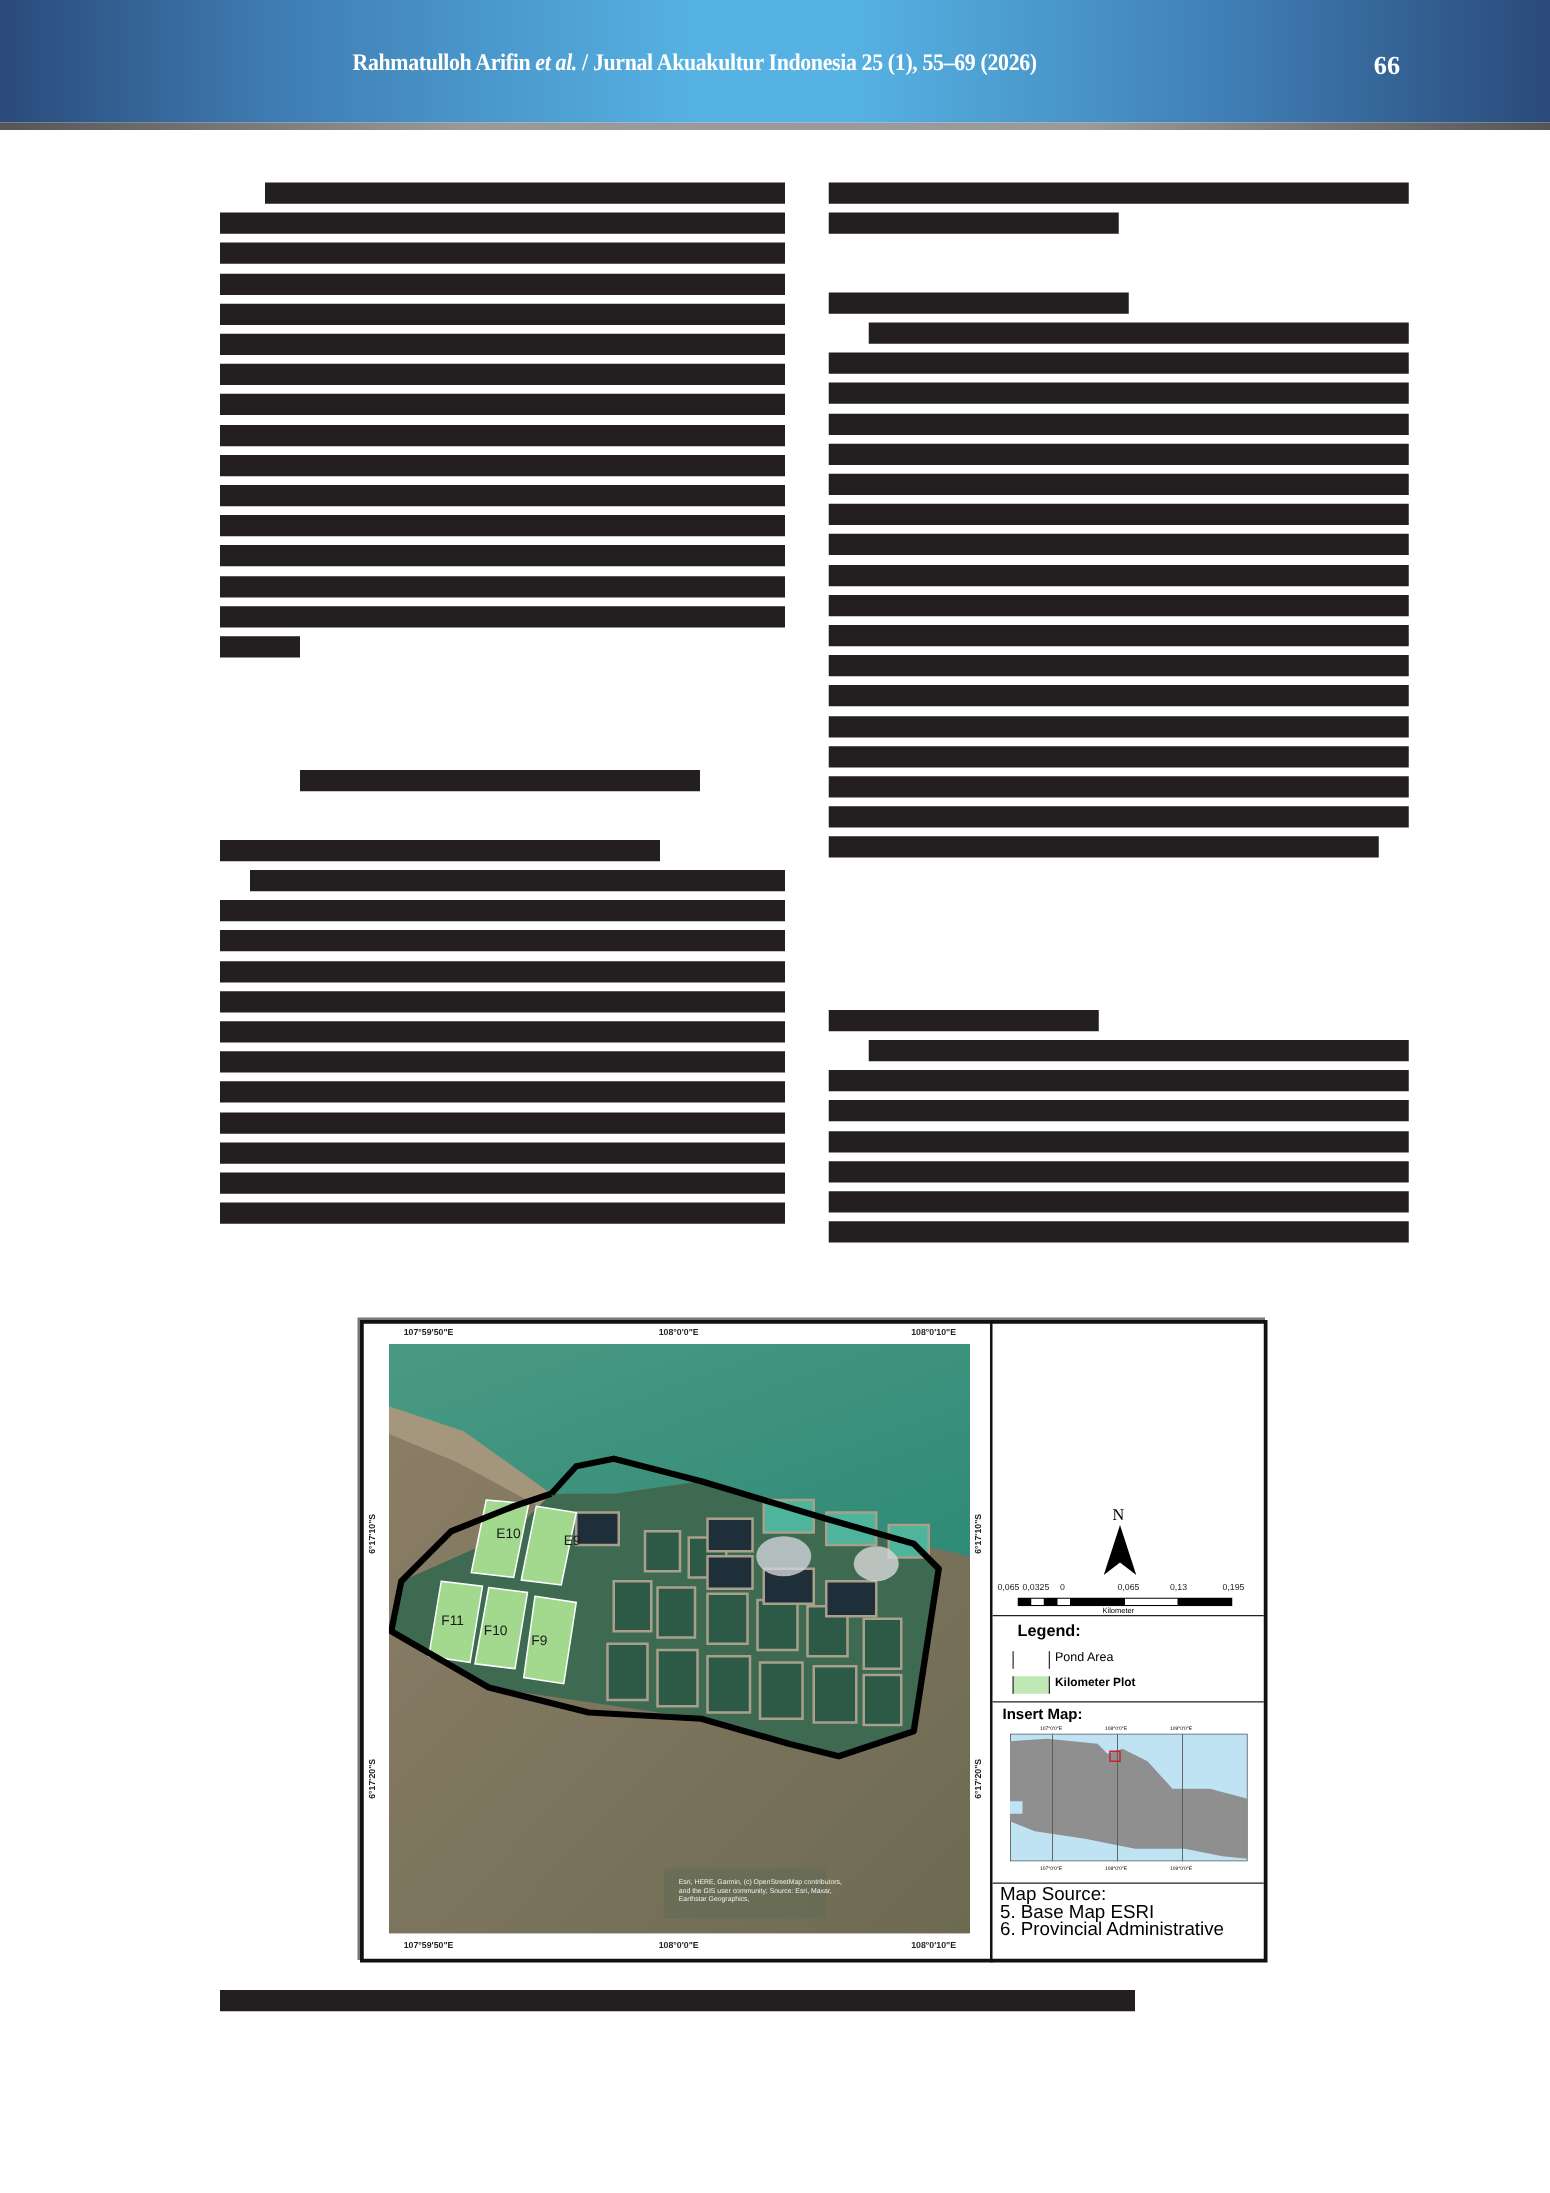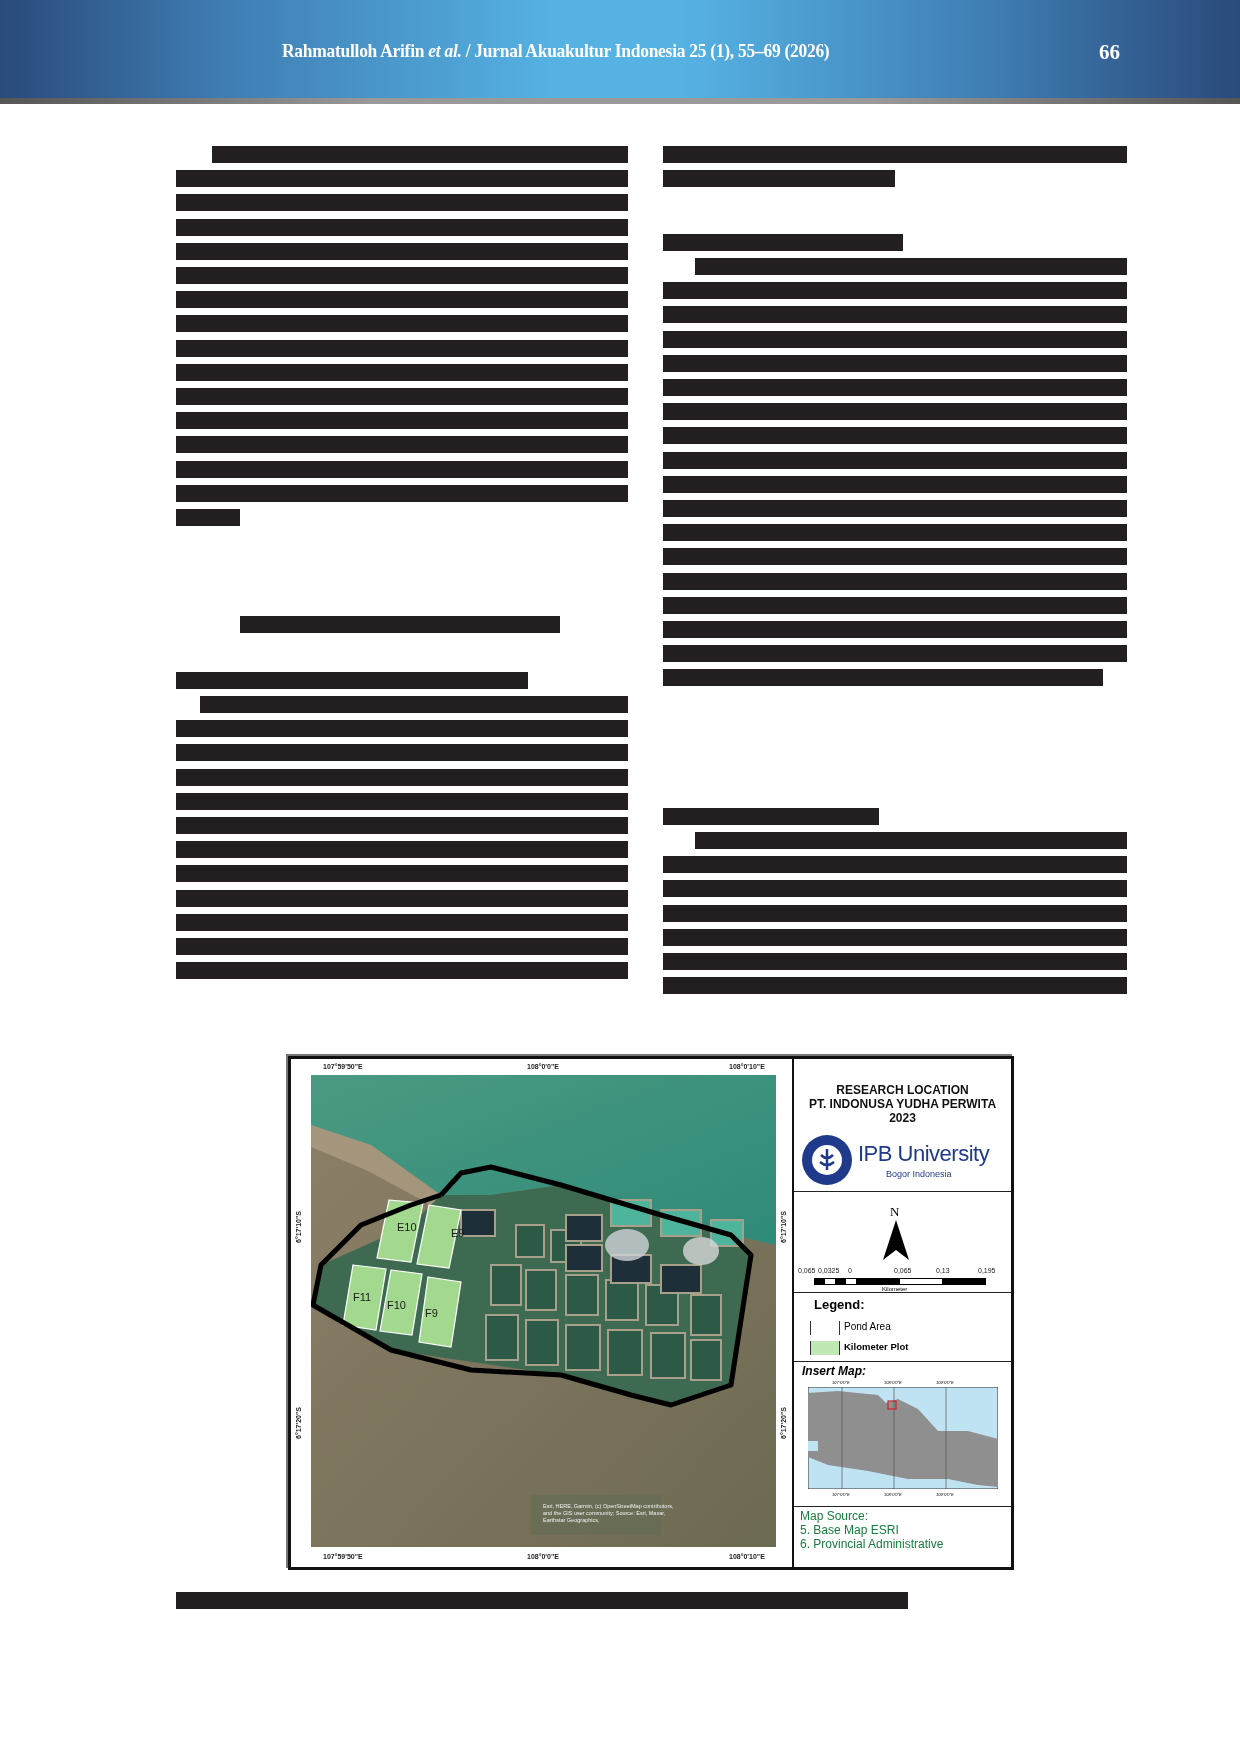--- a/index.html
+++ b/index.html
@@ -173,35 +173,20 @@
     <div class="plot-label" style="left:86px;top:146px;">E10</div>
     <div class="plot-label" style="left:140px;top:152px;">E9</div>
     <div class="plot-label" style="left:42px;top:216px;">F11</div>
     <div class="plot-label" style="left:76px;top:224px;">F10</div>
     <div class="plot-label" style="left:114px;top:232px;">F9</div>
     <div style="position:absolute;left:232px;top:428px;width:135px;font-family:'Liberation Sans',sans-serif;font-size:5.5px;line-height:7px;color:#f2f2f2;">Esri, HERE, Garmin, (c) OpenStreetMap contributors, and the GIS user community; Source: Esri, Maxar, Earthstar Geographics,</div>
   </div>
 </div>
 
 <div class="legend-frame">
-  <div class="sec" style="top:0;height:132px;">
-    <div style="text-align:center;margin-top:24px;font-size:12px;font-weight:bold;line-height:14px;color:#111;">
-      <div>RESEARCH LOCATION</div>
-      <div>PT. INDONUSA YUDHA PERWITA</div>
-      <div>2023</div>
-    </div>
-    <div style="position:absolute;left:8px;top:76px;width:50px;height:50px;border-radius:50%;background:#1f3a8a;">
-      <svg width="50" height="50" viewBox="0 0 50 50">
-          <circle cx="25" cy="25" r="15" fill="#fff"></circle>
-          <path d="M25 14 L25 35 M19 20 Q25 26 31 20 M18 27 Q25 33 32 27" stroke="#1f3a8a" stroke-width="2.5" fill="none"></path>
-        </svg>
-    </div>
-    <div style="position:absolute;left:64px;top:82px;font-size:22px;color:#1f3a8a;letter-spacing:-0.5px;">IPB University</div>
-    <div style="position:absolute;left:92px;top:110px;font-size:9px;color:#1f3a8a;">Bogor Indonesia</div>
-  </div>
   <div class="sec" style="top:133px;height:100px;">
     <div style="position:absolute;left:96px;top:12px;font-family:'Liberation Serif',serif;font-size:13px;">N</div>
     <svg style="position:absolute;left:89px;top:28px;" width="26" height="40" viewBox="0 0 26 40">
         <polygon points="13,0 26,40 13,30 0,40" fill="#000"></polygon>
       </svg>
     <div style="position:absolute;left:4px;top:75px;width:210px;font-size:7px;color:#222;">
       <span style="position:absolute;left:0;">0,065</span>
       <span style="position:absolute;left:20px;">0,0325</span>
       <span style="position:absolute;left:50px;">0</span>
       <span style="position:absolute;left:96px;">0,065</span>
@@ -216,36 +201,36 @@
     </svg>
     <div style="position:absolute;left:88px;top:94px;font-size:6px;">Kilometer</div>
   </div>
   <div class="sec" style="top:234px;height:68px;">
     <div style="position:absolute;left:20px;top:4px;font-size:13px;font-weight:bold;">Legend:</div>
     <div style="position:absolute;left:16px;top:28px;width:28px;height:14px;border-left:1px solid #333;border-right:1px solid #333;"></div>
     <div style="position:absolute;left:50px;top:28px;font-size:10px;">Pond Area</div>
     <div style="position:absolute;left:16px;top:48px;width:28px;height:14px;background:#bfe8b4;border-left:1px solid #333;border-right:1px solid #333;"></div>
     <div style="position:absolute;left:50px;top:48px;font-size:9.5px;font-weight:bold;">Kilometer Plot</div>
   </div>
-  <div class="sec" style="top:303px;height:144px;font-style:italic;">
+  <div class="sec" style="top:303px;height:144px;">
     <div style="position:absolute;left:8px;top:2px;font-size:12px;font-weight:bold;">Insert Map:</div>
     <div style="position:absolute;left:38px;top:18px;font-size:4px;">107°0'0"E</div>
     <div style="position:absolute;left:90px;top:18px;font-size:4px;">108°0'0"E</div>
     <div style="position:absolute;left:142px;top:18px;font-size:4px;">109°0'0"E</div>
     <svg style="position:absolute;left:14px;top:25px;" width="190" height="102" viewBox="0 0 190 102">
       <rect width="190" height="102" fill="#bfe3f3" stroke="#333" stroke-width="1"></rect>
       <path d="M0,6 L30,4 L70,8 L78,16 L90,12 L110,22 L130,44 L160,44 L190,52 L190,100 L170,98 L140,92 L100,92 L60,84 L20,78 L0,70 Z" fill="#8f8f8f"></path>
       <rect x="0" y="54" width="10" height="10" fill="#bfe3f3"></rect>
       <line x1="34" y1="0" x2="34" y2="102" stroke="#555" stroke-width="0.7"></line>
       <line x1="86" y1="0" x2="86" y2="102" stroke="#555" stroke-width="0.7"></line>
       <line x1="138" y1="0" x2="138" y2="102" stroke="#555" stroke-width="0.7"></line>
       <rect x="80" y="14" width="8" height="8" fill="none" stroke="#d0202a" stroke-width="1.2"></rect>
     </svg>
     <div style="position:absolute;left:38px;top:130px;font-size:4px;">107°0'0"E</div>
     <div style="position:absolute;left:90px;top:130px;font-size:4px;">108°0'0"E</div>
     <div style="position:absolute;left:142px;top:130px;font-size:4px;">109°0'0"E</div>
   </div>
-  <div style="position:absolute;left:6px;top:450px;font-size:12px;line-height:14px;color:#15803d;">
+  <div style="position:absolute;left:6px;top:450px;font-size:15px;line-height:14px;color:#000000;">
     <div>Map Source:</div>
     <div>5. Base Map ESRI</div>
     <div>6. Provincial Administrative</div>
   </div>
 </div>
 
 </body></html>

